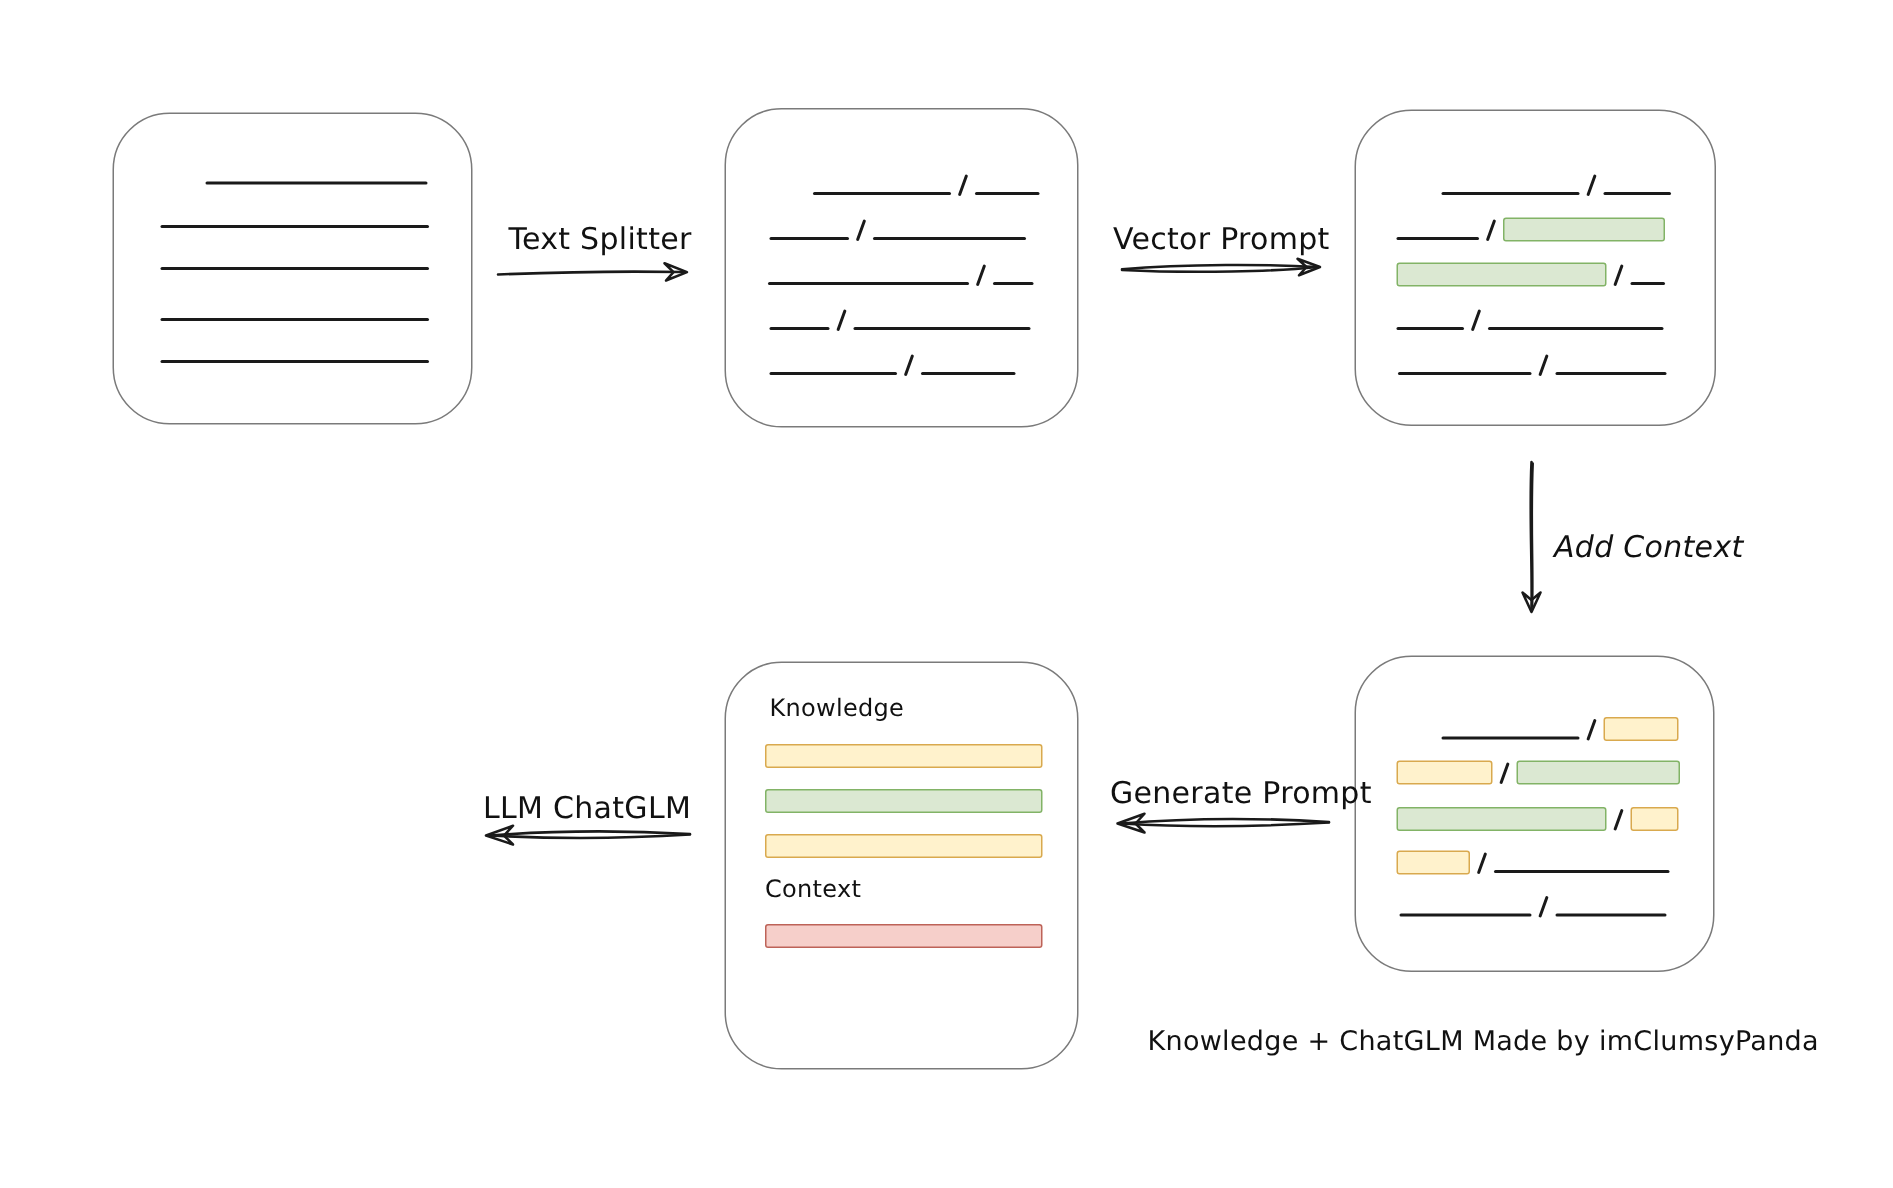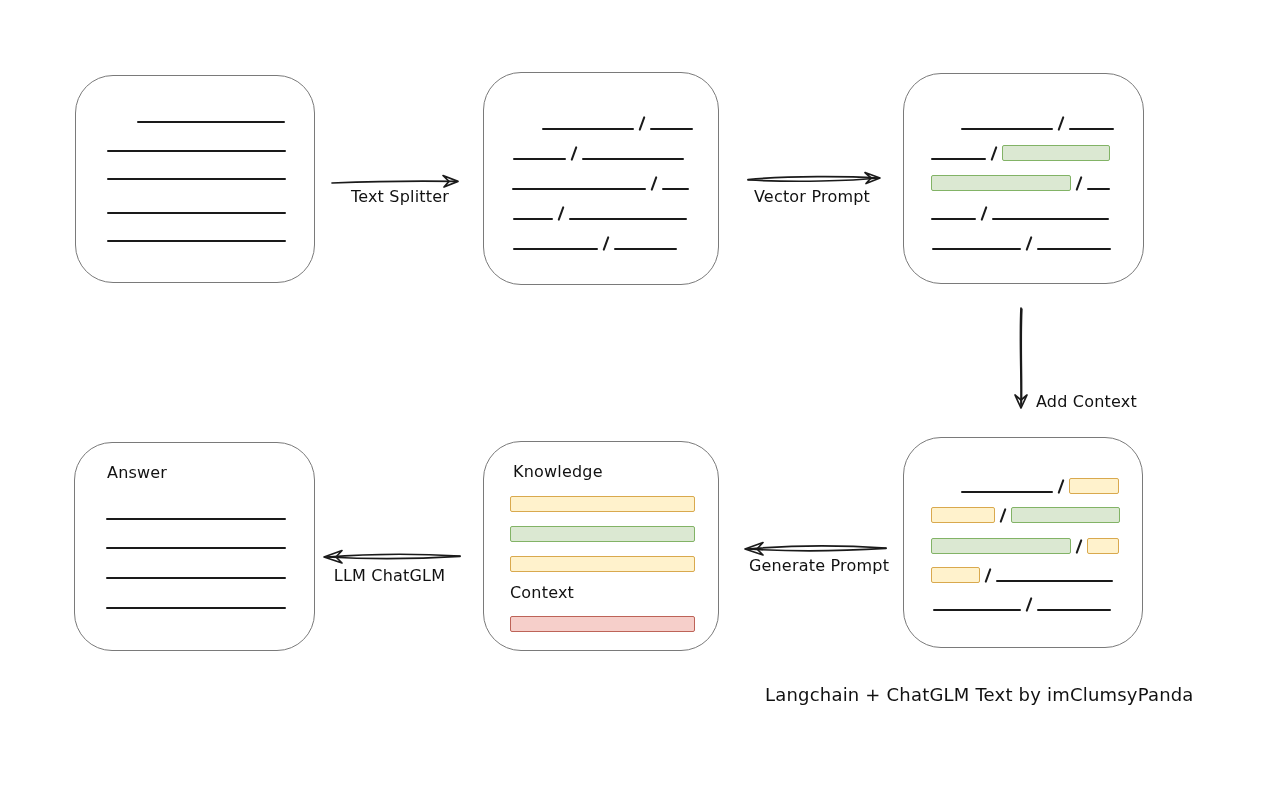--- a/index.html
+++ b/index.html
@@ -49,26 +49,25 @@
   .chip-red    { background: var(--red-fill,#f6cfca);    border-color: var(--red-border,#bd6358); }
   .box-label {
     position: absolute;
     font-size: 16px;
     color: #111;
     letter-spacing: 0.2px;
     white-space: nowrap;
   }
   .arrow-label {
     position: absolute;
-    font-size: 16px;
+    font-size: 20px;
     color: #111;
     text-align: center;
     letter-spacing: 0.2px;
     white-space: nowrap;
-    margin-top: 40px;
   }
   .caption {
     position: absolute;
     left: 765px;
     top: 684px;
     width: 420px;
     text-align: center;
     font-size: 18px;
     color: #111;
     letter-spacing: 0.2px;
@@ -155,37 +154,22 @@
         <div class="seg-slash"></div>
         <div class="seg-line" style="width: 117px;"></div>
       </div>
       <div class="seg-row" style="left: 28px; top: 160px;">
         <div class="seg-line" style="width: 89px;"></div>
         <div class="seg-slash"></div>
         <div class="seg-line" style="width: 74px;"></div>
       </div>
     </div>
 
-  <div class="box" style="left:74px; top:442px; width:241px; height:209px;">
-    <div class="box-label" style="left:32px; top:20px;">Answer</div>
-  <div class="seg-row" style="left: 31px; top: 61px;">
-        <div class="seg-line" style="width: 180px;"></div>
-      </div>
-      <div class="seg-row" style="left: 31px; top: 90px;">
-        <div class="seg-line" style="width: 180px;"></div>
-      </div>
-      <div class="seg-row" style="left: 31px; top: 120px;">
-        <div class="seg-line" style="width: 180px;"></div>
-      </div>
-      <div class="seg-row" style="left: 31px; top: 150px;">
-        <div class="seg-line" style="width: 180px;"></div>
-      </div>
-    </div>
-
-  <div class="box" style="left:483px; top:441px; width:236px; height:210px;">
+
+  <div class="box" style="left:483px; top:441px; width:236px; height:272px;">
     <div class="box-label" style="left:29px; top:20px;">Knowledge</div>
     <div class="box-label" style="left:26px; top:141px;">Context</div>
   <div class="seg-row" style="left: 26px; top: 53px;">
         <div class="seg-chip chip-yellow" style="width: 183px;"></div>
       </div>
       <div class="seg-row" style="left: 26px; top: 83px;">
         <div class="seg-chip chip-green" style="width: 183px;"></div>
       </div>
       <div class="seg-row" style="left: 26px; top: 113px;">
         <div class="seg-chip chip-yellow" style="width: 183px;"></div>
@@ -234,31 +218,31 @@
     <path d="M2 11 C 50 13.4, 105 12, 132 9"></path>
     <path d="M119 3.5 L134 9 L120 14.5 L125 9 Z"></path>
   </svg>
   <div class="arrow-label" style="left:742px; top:147px; width:140px;">Vector Prompt</div>
 
   <svg class="arrow" style="left:1008px; top:306px;" width="26" height="116">
     <path d="M13 2 C 11.4 35, 13.6 70, 13 100"></path>
     <path d="M13.8 3 C 12.2 40, 14.2 75, 13.4 98"></path>
     <path d="M7 89 L13 102 L19 89 L13 94 Z"></path>
   </svg>
-  <div class="arrow-label" style="left:1036px; top:352px; text-align:left;">Add Context</div>
+  <div class="arrow-label" style="left:1036px; top:352px; text-align:left;font-style:italic;">Add Context</div>
 
   <svg class="arrow" style="left:738px; top:538px;" width="152" height="22">
     <path d="M148 10 C 100 7, 52 7.4, 10 11"></path>
     <path d="M148 10.4 C 95 13.6, 46 13.2, 10 11"></path>
     <path d="M25 4.5 L7 11 L25 17 L19 11 Z"></path>
   </svg>
   <div class="arrow-label" style="left:740px; top:516px; width:158px;">Generate Prompt</div>
 
   <svg class="arrow" style="left:318px; top:546px;" width="145" height="22">
     <path d="M142 10 C 96 7.4, 50 7.8, 9 11"></path>
     <path d="M142 10.4 C 92 13.4, 45 13, 9 11"></path>
     <path d="M24 4.5 L6 11 L24 17 L18 11 Z"></path>
   </svg>
   <div class="arrow-label" style="left:322px; top:526px; width:135px;">LLM ChatGLM</div>
 
-  <div class="caption">Langchain + ChatGLM Text by imClumsyPanda</div>
+  <div class="caption">Knowledge + ChatGLM Made by imClumsyPanda</div>
 
 </div>
 
 </body></html>

